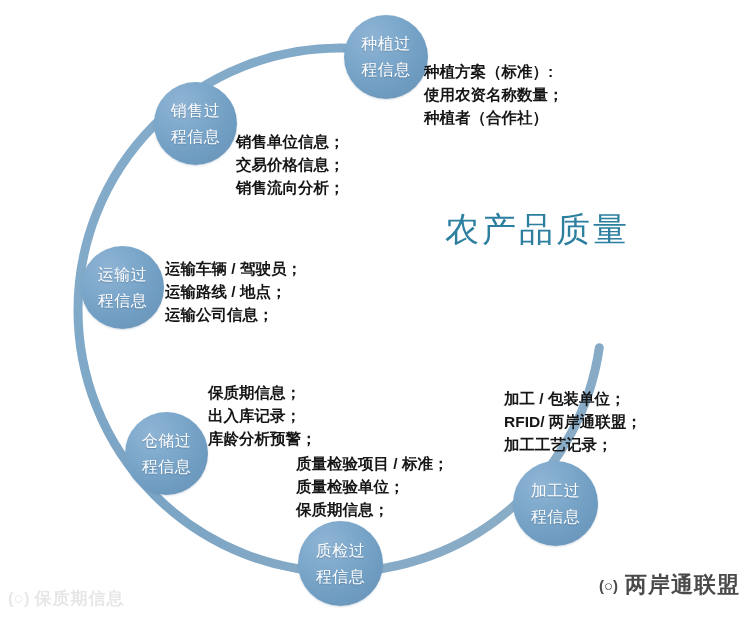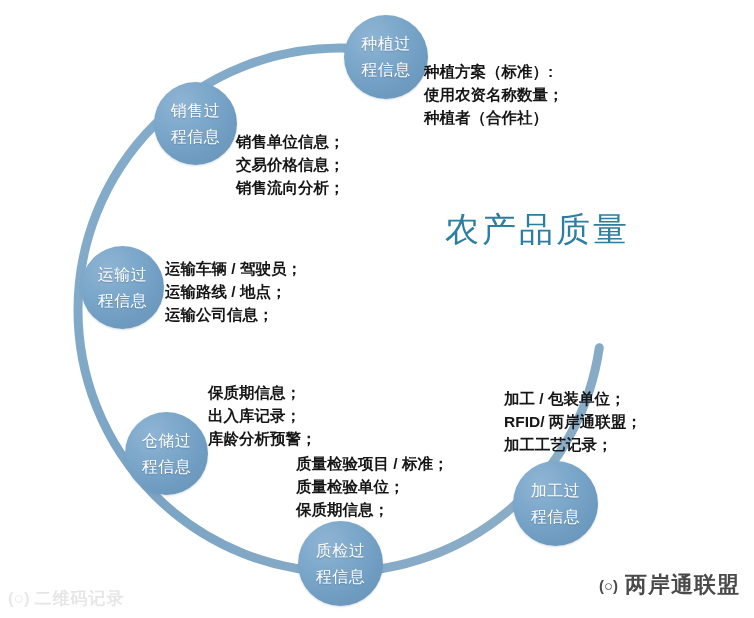--- a/index.html
+++ b/index.html
@@ -220,21 +220,21 @@
     <div>RFID/ 两岸通联盟；</div>
     <div>加工工艺记录；</div>
   </div>
 
   <div class="title">
     <div class="title-line-1">农产品质量</div>
   </div>
 
   <div class="wm-left">
     <span class="wm-mark">(○)</span>
-    <span class="wm-text">二维码记录</span>
+    <span class="wm-text">保质期信息</span>
   </div>
 
   <div class="wm-right">
     <span class="wm-mark">(○)</span>
     <span class="wm-text">两岸通联盟</span>
   </div>
 
 </div>
 
 </body></html>

